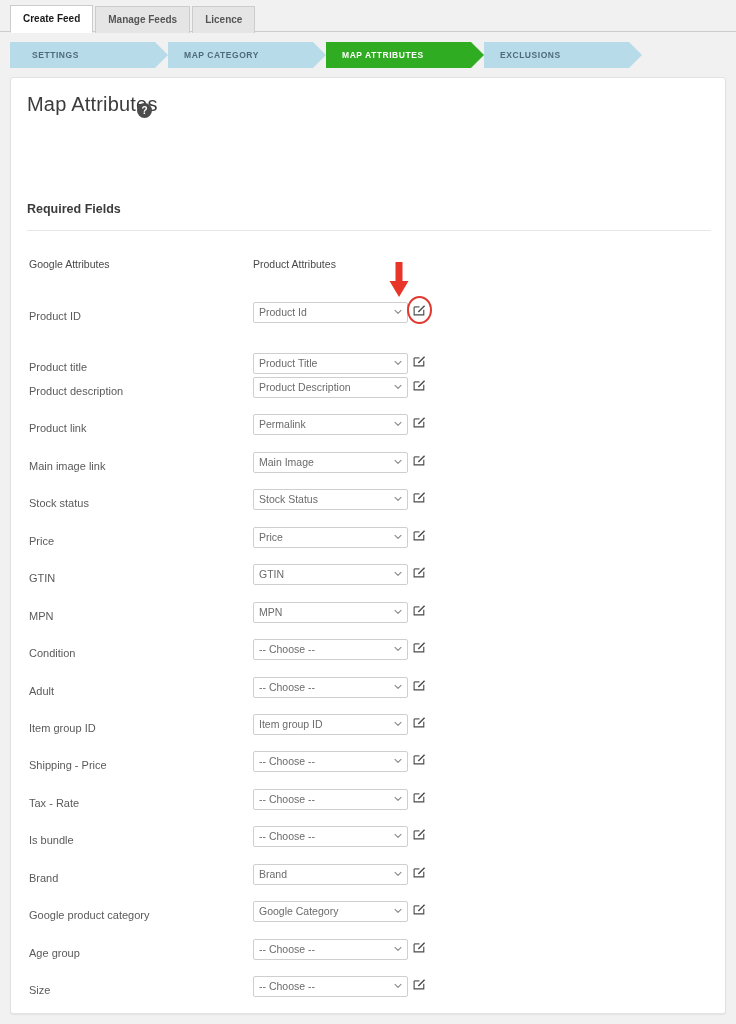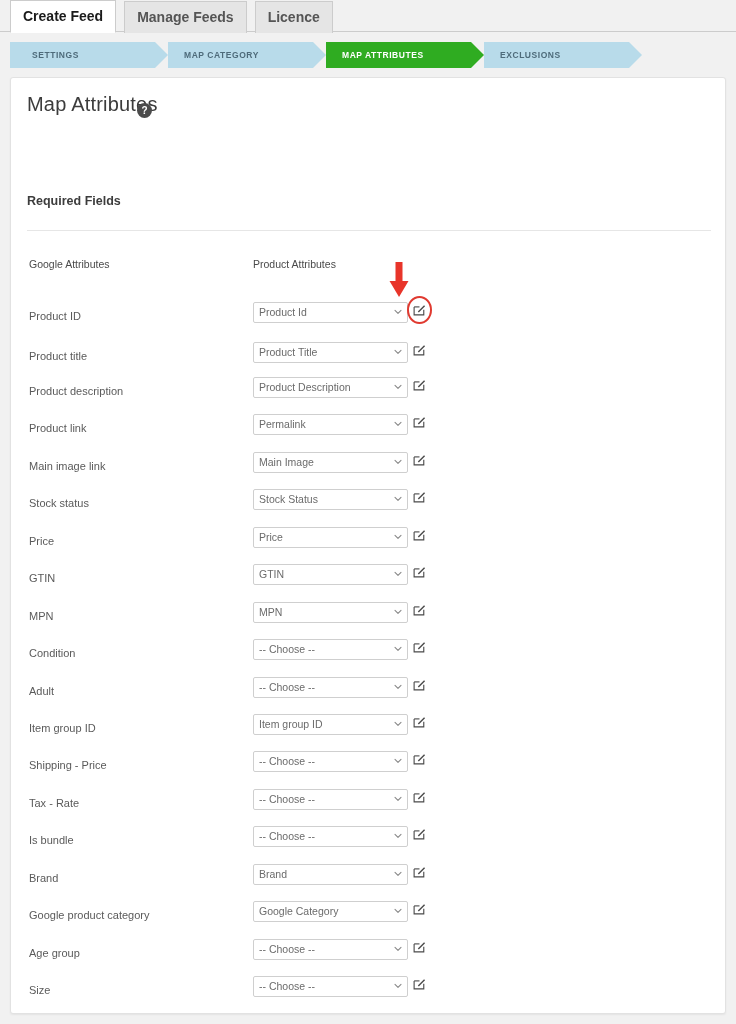--- a/index.html
+++ b/index.html
@@ -13,25 +13,25 @@
   .page { position: relative; width: 736px; height: 1024px; overflow: hidden; }
 
   
   .tabbar {
     position: absolute; top: 0; left: 0; width: 736px; height: 32px;
     background: #f1f1f1;
     border-bottom: 1px solid #ccc;
   }
   .tabbar .tabs { display: flex; align-items: flex-end; height: 32px; padding-left: 10px; }
   .tab {
-    font-size: 14px; font-weight: bold; color: #555;
+    font-size: 10px; font-weight: bold; color: #555;
     padding: 6px 12px 7px 12px;
     background: #e5e5e5;
     border: 1px solid #ccc; border-bottom: none;
-    margin-right: 8px;
+    margin-right: 2px;
     line-height: 1.3;
     position: relative; top: 1px;
     cursor: pointer;
   }
   .tab.active { background: #ffffff; color: #1a1a1a; border-bottom: 1px solid #fff; }
 
   
   .steps {
     position: absolute; top: 42px; left: 10px;
     display: flex; height: 26px; align-items: flex-start;
@@ -82,21 +82,21 @@
     width: 15px; height: 15px; border-radius: 50%;
     background: #4b4b4b; color: #fff;
     font-size: 10px; font-weight: bold;
     display: flex; align-items: center; justify-content: center;
     cursor: pointer; line-height: 1;
   }
   .section-label {
     position: absolute; left: 16px;
     font-size: 12.5px; font-weight: bold; color: #3c3c3c;
   }
-  .sec-required { top: 116px; text-align: center; }
+  .sec-required { top: 124px; text-align: center; }
 
   .hr {
     position: absolute; left: 16px; width: 684px; height: 1px;
     background: #e6e6e6;
   }
   .hr-1 { top: 152px; }
 
   
   .col-head {
     position: absolute; font-size: 10.5px; font-weight: normal; color: #4a4a4a;
@@ -213,21 +213,21 @@
               <path d="M1.2 4.2 H7.0" fill="none" stroke="#4a4a4a" stroke-width="1.2"></path>
               <path d="M5.2 9.2 L11.9 2.4 L13.0 3.5 L6.3 10.3 Z" fill="#4a4a4a"></path>
             </svg>
           </span>
           <div class="annot-circle"></div>
           <div class="annot-arrow"><svg width="22" height="36" viewBox="0 0 22 36">
               <rect x="7.5" y="0" width="7" height="22" fill="#e8352a"></rect>
               <path d="M11 35 L1.5 19 L20.5 19 Z" fill="#e8352a"></path>
             </svg></div>
         </div>
-        <div class="row" style="top: 262px; padding-left: 18px;">
+        <div class="row" style="top: 273px; padding-left: 18px;">
           <div class="label">Product title</div>
           <div class="select-wrap"><select class="attr-select"><option>Product Title</option></select><span class="chev">
               <svg width="8" height="8" viewBox="0 0 8 8">
                 <path d="M1 2.4 L4 5.4 L7 2.4" fill="none" stroke="#8a8a8a" stroke-width="1.1" stroke-linecap="round" stroke-linejoin="round"></path>
               </svg>
             </span></div>
           <span class="edit-icon">
             <svg width="13" height="13" viewBox="0 0 14 14">
               <path d="M1.2 4.2 V12.8 H11.6 V7.4" fill="none" stroke="#4a4a4a" stroke-width="1.2"></path>
               <path d="M1.2 4.2 H7.0" fill="none" stroke="#4a4a4a" stroke-width="1.2"></path>

